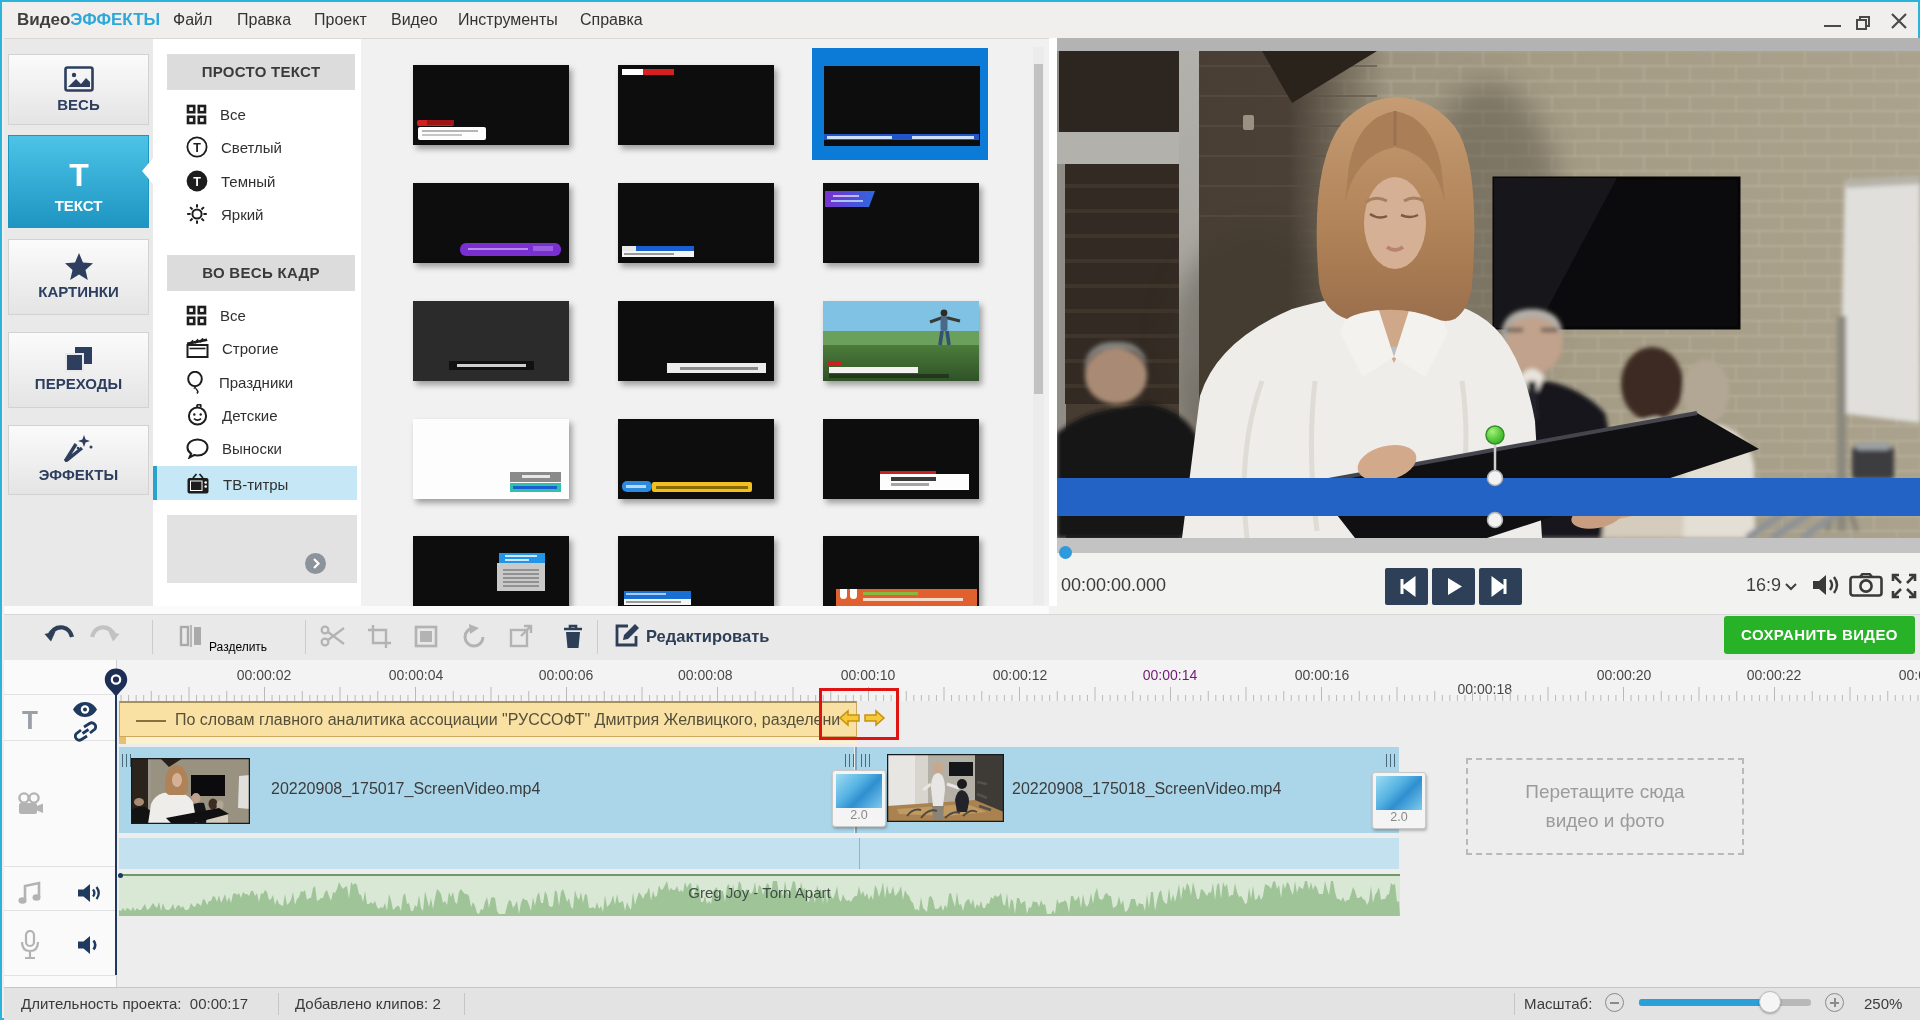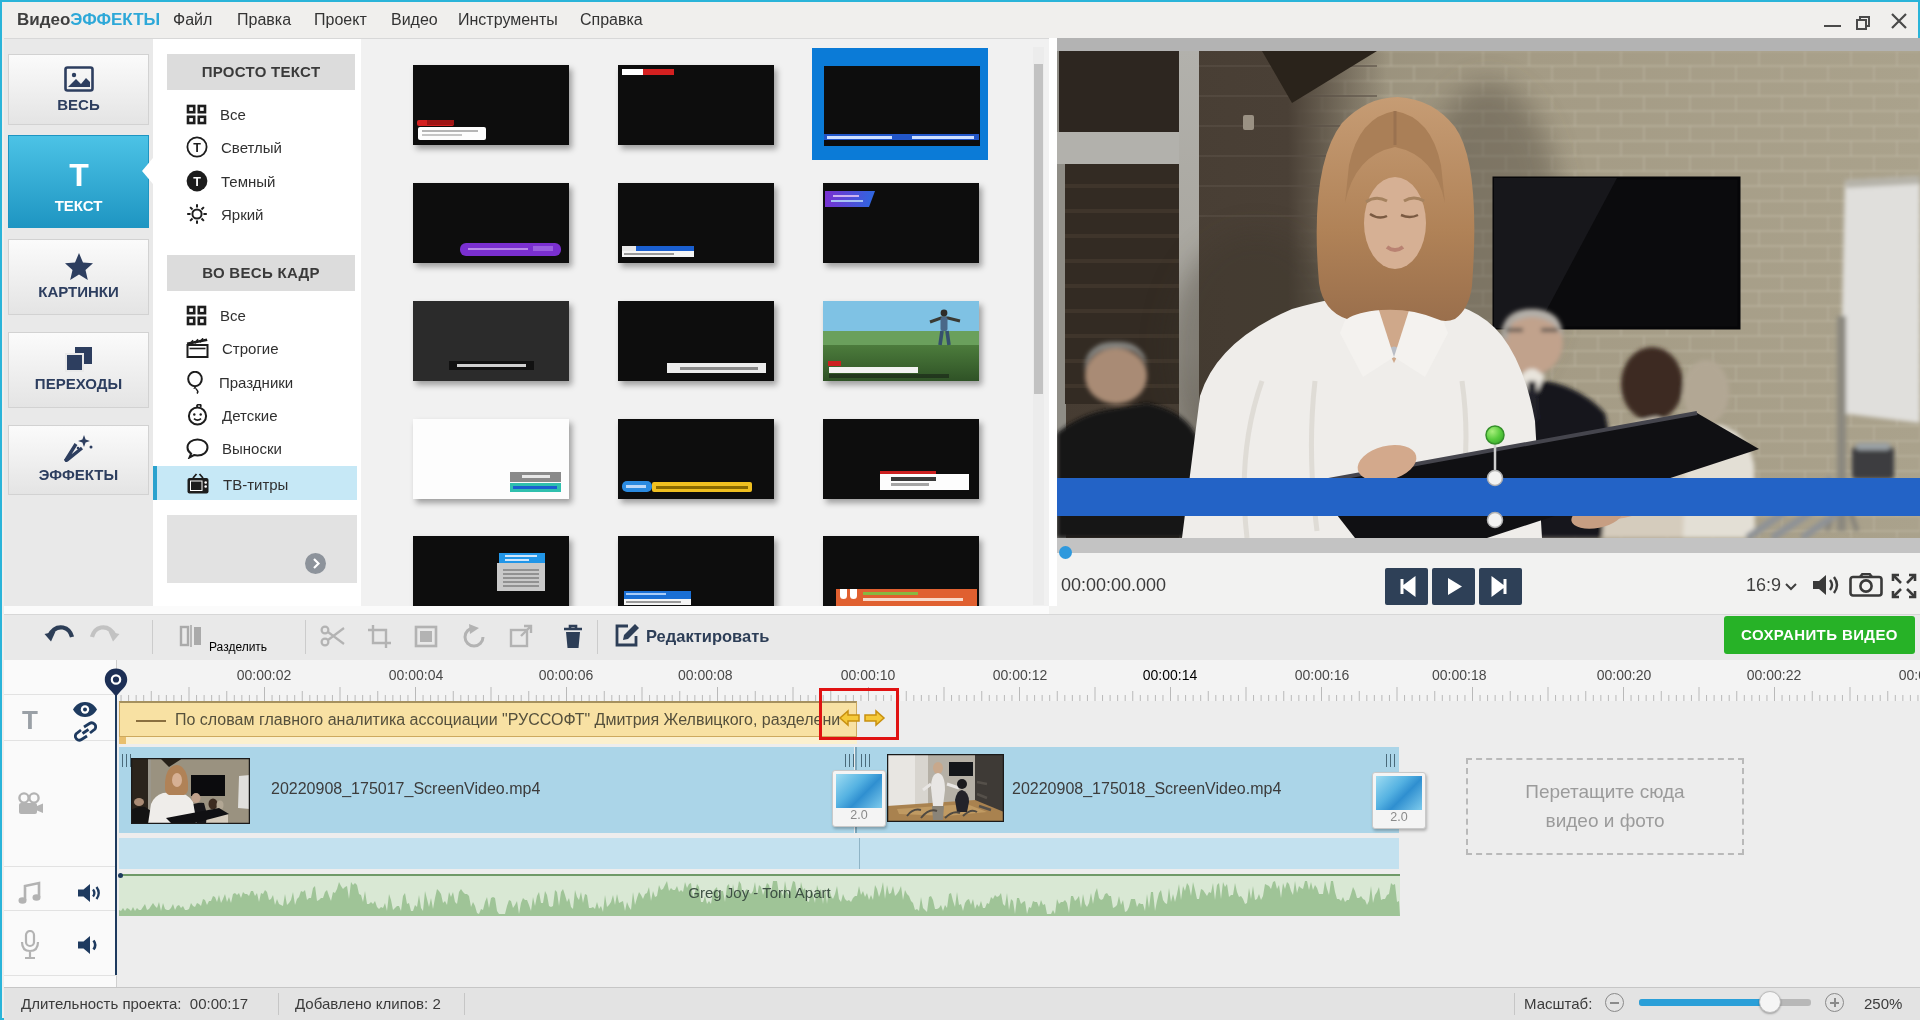--- a/index.html
+++ b/index.html
@@ -451,23 +451,23 @@
 <div class="a" style="left:644px;top:625px;font-size:16.5px;color:#2d3e57;font-weight:bold">Редактировать</div>
 <div class="a" style="left:1722px;top:614px;width:191px;height:38px;background:#27b227;border-radius:3px;color:#fff;font-weight:bold;font-size:15px;text-align:center;line-height:38px;letter-spacing:.4px">СОХРАНИТЬ ВИДЕО</div>
 
 <div class="a" style="left:2px;top:658px;width:1916px;height:41px;background:#f3f3f3"></div>
 <div class="a" style="left:222px;top:665px;width:80px;text-align:center;font-size:14px;color:#484848">00:00:02</div>
 <div class="a" style="left:374px;top:665px;width:80px;text-align:center;font-size:14px;color:#484848">00:00:04</div>
 <div class="a" style="left:524px;top:665px;width:80px;text-align:center;font-size:14px;color:#484848">00:00:06</div>
 <div class="a" style="left:676px;top:665px;width:80px;font-size:14px;color:#484848">00:00:08</div>
 <div class="a" style="left:826px;top:665px;width:80px;text-align:center;font-size:14px;color:#484848">00:00:10</div>
 <div class="a" style="left:978px;top:665px;width:80px;text-align:center;font-size:14px;color:#484848">00:00:12</div>
-<div class="a" style="left:1128px;top:665px;width:80px;text-align:center;font-size:14px;color:#000000">00:00:14</div>
+<div class="a" style="left:1128px;top:665px;width:80px;text-align:center;font-size:14px;color:#701a75">00:00:14</div>
 <div class="a" style="left:1280px;top:665px;width:80px;text-align:center;font-size:14px;color:#484848">00:00:16</div>
-<div class="a" style="left:1430px;top:665px;width:80px;text-align:left;font-size:14px;color:#484848">00:00:18</div>
+<div class="a" style="left:1430px;top:679px;width:80px;text-align:right;font-size:14px;color:#484848">00:00:18</div>
 <div class="a" style="left:1582px;top:665px;width:80px;text-align:center;font-size:14px;color:#484848">00:00:20</div>
 <div class="a" style="left:1732px;top:665px;width:80px;text-align:center;font-size:14px;color:#484848">00:00:22</div>
 <div class="a" style="left:1884px;top:665px;width:80px;text-align:center;font-size:14px;color:#484848">00:00:24</div>
 
 <svg class="a" style="left:0px;top:658px" width="1920" height="41">
       <path d="M111.50 27 V41 M119.05 35 V41 M126.60 35 V41 M134.15 35 V41 M141.70 35 V41 M149.25 31 V41 M156.80 35 V41 M164.35 35 V41 M171.90 35 V41 M179.45 35 V41 M187.00 27 V41 M194.55 35 V41 M202.10 35 V41 M209.65 35 V41 M217.20 35 V41 M224.75 31 V41 M232.30 35 V41 M239.85 35 V41 M247.40 35 V41 M254.95 35 V41 M262.50 27 V41 M270.05 35 V41 M277.60 35 V41 M285.15 35 V41 M292.70 35 V41 M300.25 31 V41 M307.80 35 V41 M315.35 35 V41 M322.90 35 V41 M330.45 35 V41 M338.00 27 V41 M345.55 35 V41 M353.10 35 V41 M360.65 35 V41 M368.20 35 V41 M375.75 31 V41 M383.30 35 V41 M390.85 35 V41 M398.40 35 V41 M405.95 35 V41 M413.50 27 V41 M421.05 35 V41 M428.60 35 V41 M436.15 35 V41 M443.70 35 V41 M451.25 31 V41 M458.80 35 V41 M466.35 35 V41 M473.90 35 V41 M481.45 35 V41 M489.00 27 V41 M496.55 35 V41 M504.10 35 V41 M511.65 35 V41 M519.20 35 V41 M526.75 31 V41 M534.30 35 V41 M541.85 35 V41 M549.40 35 V41 M556.95 35 V41 M564.50 27 V41 M572.05 35 V41 M579.60 35 V41 M587.15 35 V41 M594.70 35 V41 M602.25 31 V41 M609.80 35 V41 M617.35 35 V41 M624.90 35 V41 M632.45 35 V41 M640.00 27 V41 M647.55 35 V41 M655.10 35 V41 M662.65 35 V41 M670.20 35 V41 M677.75 31 V41 M685.30 35 V41 M692.85 35 V41 M700.40 35 V41 M707.95 35 V41 M715.50 27 V41 M723.05 35 V41 M730.60 35 V41 M738.15 35 V41 M745.70 35 V41 M753.25 31 V41 M760.80 35 V41 M768.35 35 V41 M775.90 35 V41 M783.45 35 V41 M791.00 27 V41 M798.55 35 V41 M806.10 35 V41 M813.65 35 V41 M821.20 35 V41 M828.75 31 V41 M836.30 35 V41 M843.85 35 V41 M851.40 35 V41 M858.95 35 V41 M866.50 27 V41 M874.05 35 V41 M881.60 35 V41 M889.15 35 V41 M896.70 35 V41 M904.25 31 V41 M911.80 35 V41 M919.35 35 V41 M926.90 35 V41 M934.45 35 V41 M942.00 27 V41 M949.55 35 V41 M957.10 35 V41 M964.65 35 V41 M972.20 35 V41 M979.75 31 V41 M987.30 35 V41 M994.85 35 V41 M1002.40 35 V41 M1009.95 35 V41 M1017.50 27 V41 M1025.05 35 V41 M1032.60 35 V41 M1040.15 35 V41 M1047.70 35 V41 M1055.25 31 V41 M1062.80 35 V41 M1070.35 35 V41 M1077.90 35 V41 M1085.45 35 V41 M1093.00 27 V41 M1100.55 35 V41 M1108.10 35 V41 M1115.65 35 V41 M1123.20 35 V41 M1130.75 31 V41 M1138.30 35 V41 M1145.85 35 V41 M1153.40 35 V41 M1160.95 35 V41 M1168.50 27 V41 M1176.05 35 V41 M1183.60 35 V41 M1191.15 35 V41 M1198.70 35 V41 M1206.25 31 V41 M1213.80 35 V41 M1221.35 35 V41 M1228.90 35 V41 M1236.45 35 V41 M1244.00 27 V41 M1251.55 35 V41 M1259.10 35 V41 M1266.65 35 V41 M1274.20 35 V41 M1281.75 31 V41 M1289.30 35 V41 M1296.85 35 V41 M1304.40 35 V41 M1311.95 35 V41 M1319.50 27 V41 M1327.05 35 V41 M1334.60 35 V41 M1342.15 35 V41 M1349.70 35 V41 M1357.25 31 V41 M1364.80 35 V41 M1372.35 35 V41 M1379.90 35 V41 M1387.45 35 V41 M1395.00 27 V41 M1402.55 35 V41 M1410.10 35 V41 M1417.65 35 V41 M1425.20 35 V41 M1432.75 31 V41 M1440.30 35 V41 M1447.85 35 V41 M1455.40 35 V41 M1462.95 35 V41 M1470.50 27 V41 M1478.05 35 V41 M1485.60 35 V41 M1493.15 35 V41 M1500.70 35 V41 M1508.25 31 V41 M1515.80 35 V41 M1523.35 35 V41 M1530.90 35 V41 M1538.45 35 V41 M1546.00 27 V41 M1553.55 35 V41 M1561.10 35 V41 M1568.65 35 V41 M1576.20 35 V41 M1583.75 31 V41 M1591.30 35 V41 M1598.85 35 V41 M1606.40 35 V41 M1613.95 35 V41 M1621.50 27 V41 M1629.05 35 V41 M1636.60 35 V41 M1644.15 35 V41 M1651.70 35 V41 M1659.25 31 V41 M1666.80 35 V41 M1674.35 35 V41 M1681.90 35 V41 M1689.45 35 V41 M1697.00 27 V41 M1704.55 35 V41 M1712.10 35 V41 M1719.65 35 V41 M1727.20 35 V41 M1734.75 31 V41 M1742.30 35 V41 M1749.85 35 V41 M1757.40 35 V41 M1764.95 35 V41 M1772.50 27 V41 M1780.05 35 V41 M1787.60 35 V41 M1795.15 35 V41 M1802.70 35 V41 M1810.25 31 V41 M1817.80 35 V41 M1825.35 35 V41 M1832.90 35 V41 M1840.45 35 V41 M1848.00 27 V41 M1855.55 35 V41 M1863.10 35 V41 M1870.65 35 V41 M1878.20 35 V41 M1885.75 31 V41 M1893.30 35 V41 M1900.85 35 V41 M1908.40 35 V41 M1915.95 35 V41" stroke="#b9b9b9" stroke-width="1"></path>
     </svg>
 
 <div class="a" style="left:2px;top:699px;width:1916px;height:286px;background:#ededed"></div>
 

